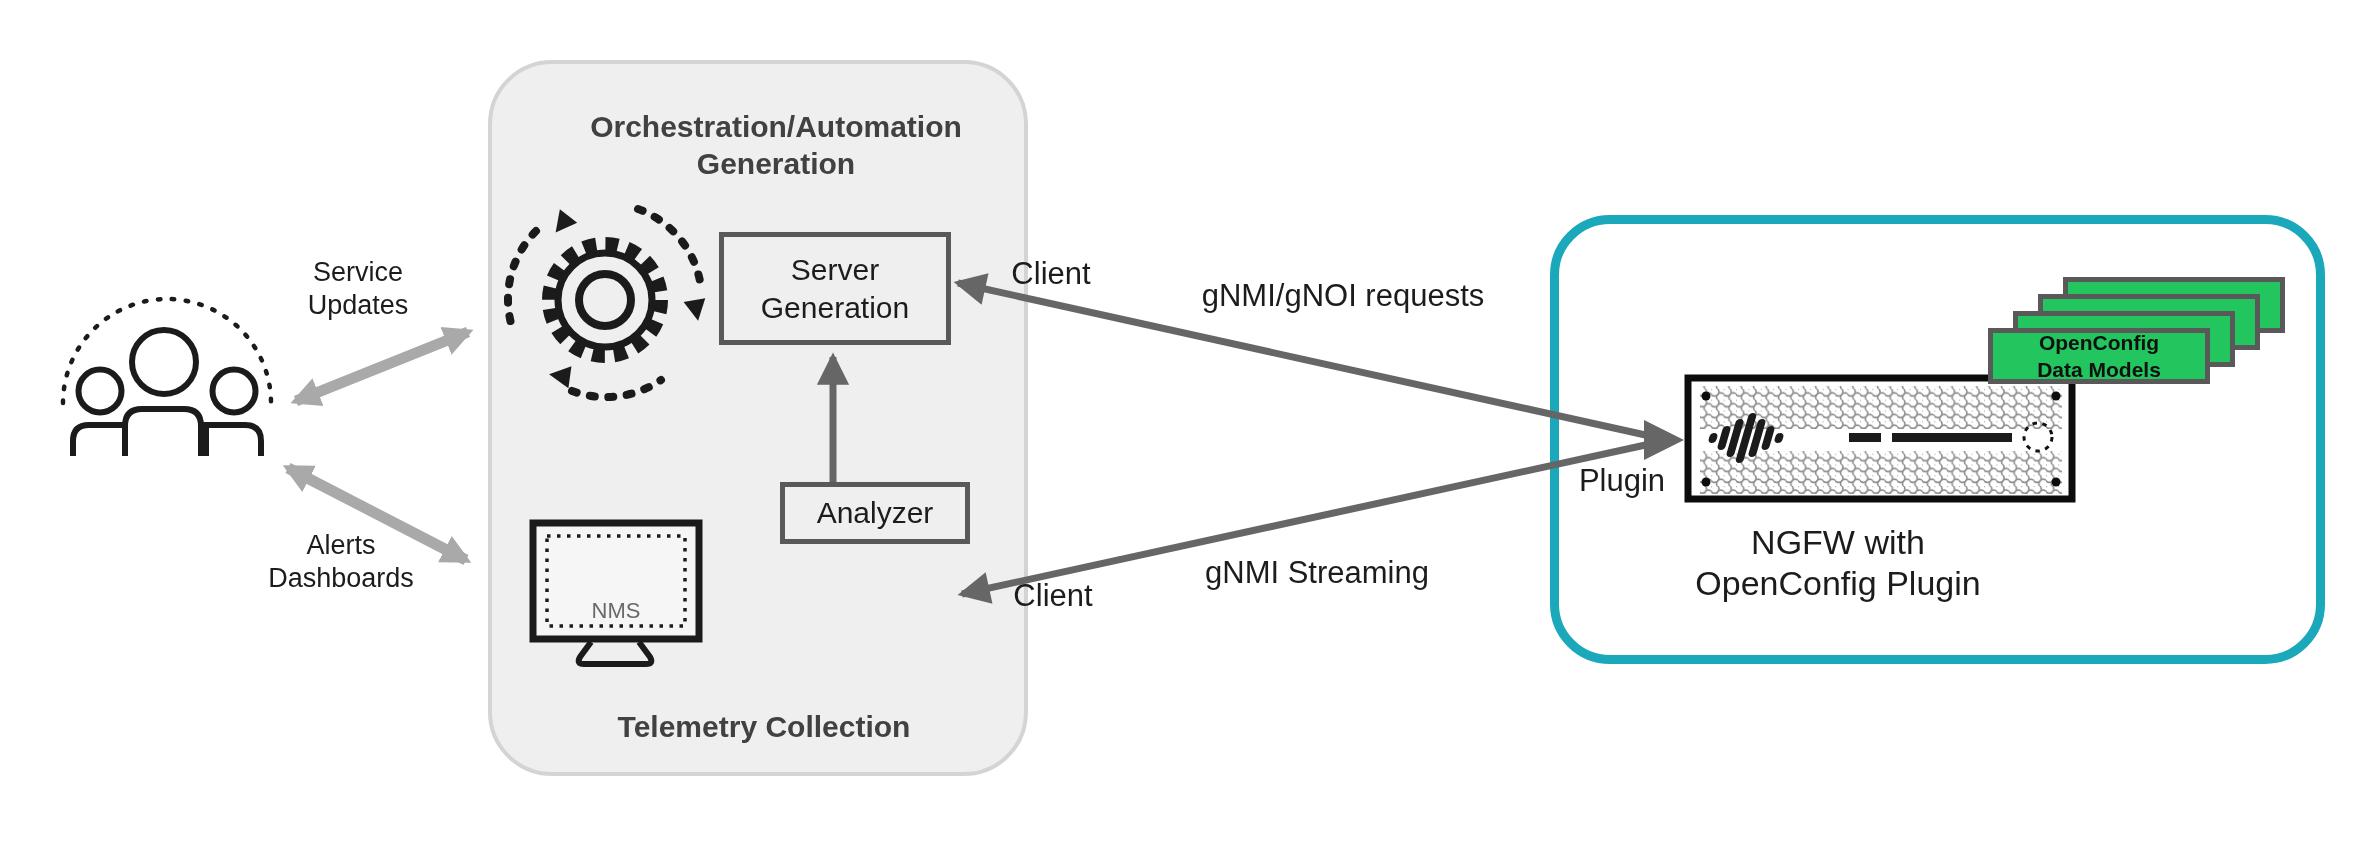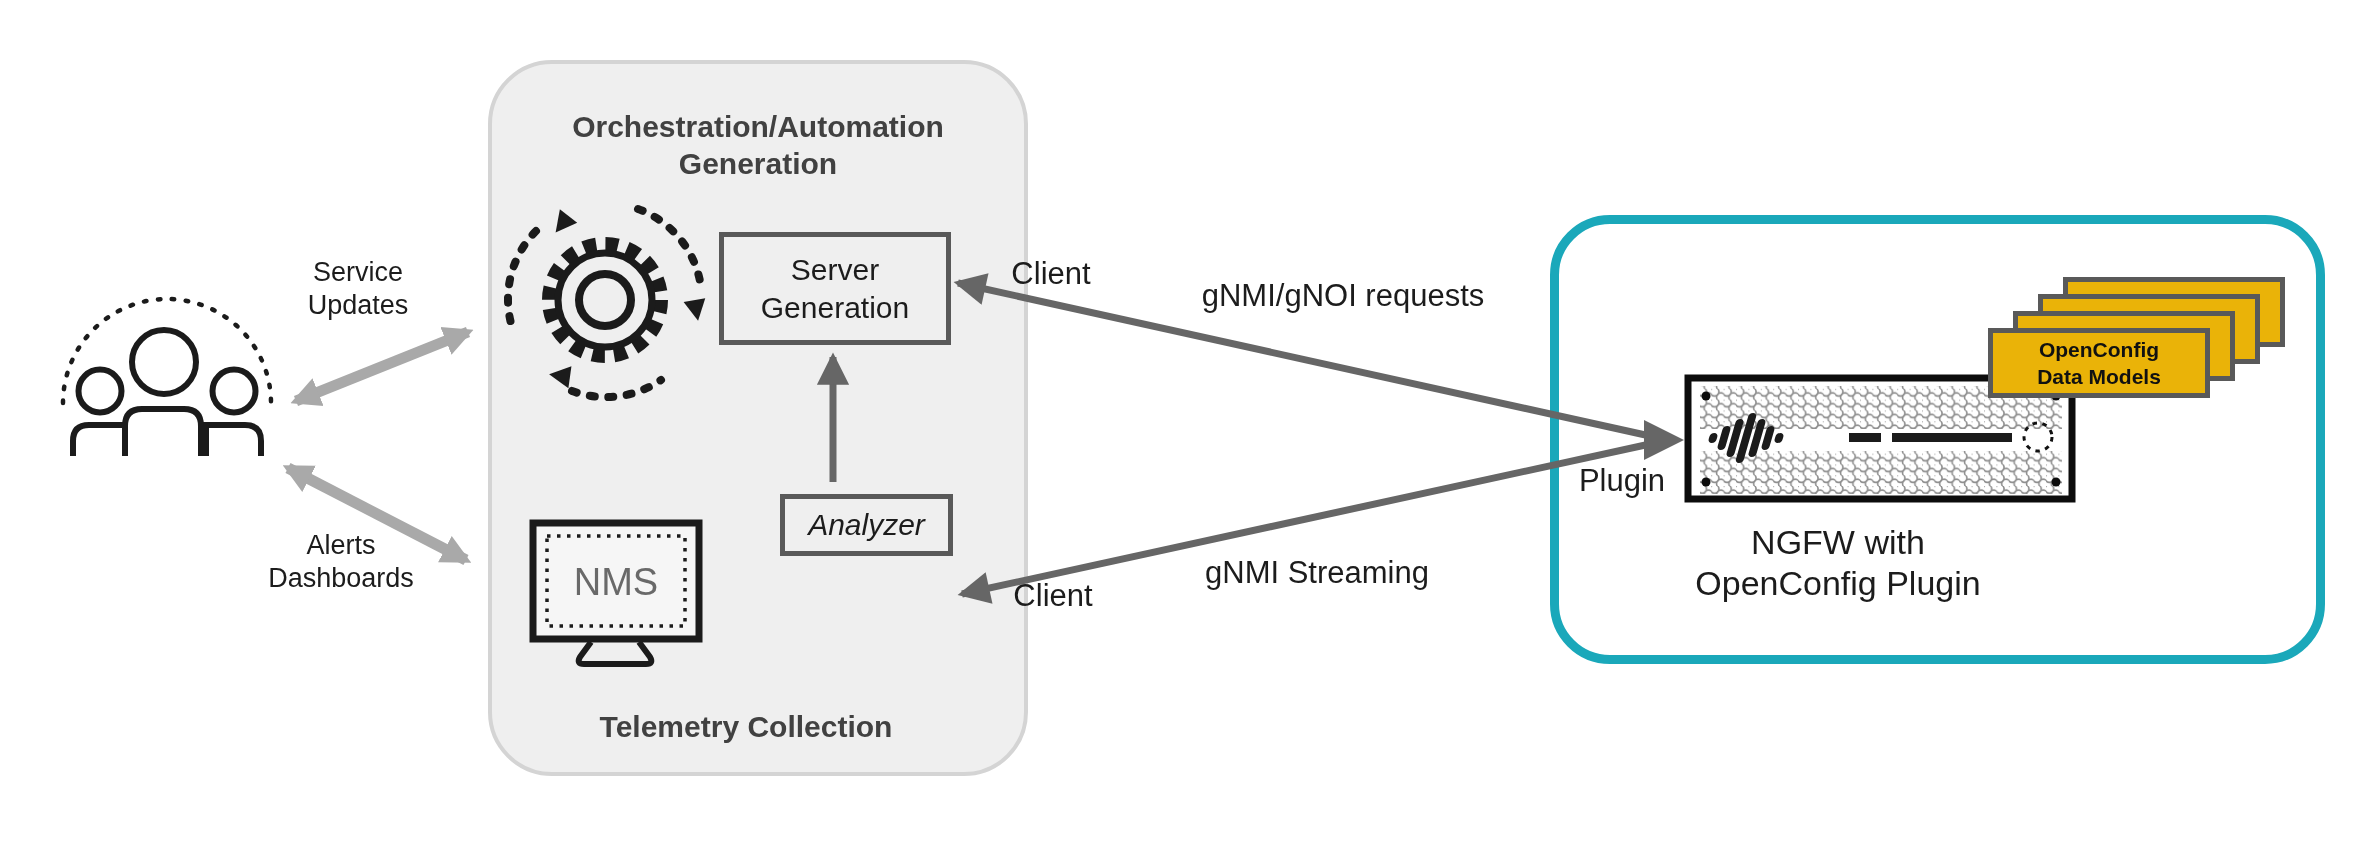--- a/index.html
+++ b/index.html
@@ -16,46 +16,46 @@
   .teal-box{
     position:absolute;left:1550px;top:215px;width:775px;height:449px;box-sizing:border-box;
     background:#ffffff;border:9px solid var(--teal,#1aa8ba);border-radius:60px;
   }
   .node{
     position:absolute;box-sizing:border-box;border:5px solid var(--box-border,#595959);
     background:var(--frame-fill,#efefef);display:flex;flex-direction:column;align-items:center;justify-content:center;
     font-size:30px;line-height:1.25;color:var(--body-text,#1c1c1c);z-index:1;
   }
   .paper{
-    position:absolute;box-sizing:border-box;width:222px;height:70px;background:#eab308;
+    position:absolute;box-sizing:border-box;width:222px;height:56px;background:#22c55e;
     border:5px solid var(--box-border,#595959);
   }
   .paper-front{display:flex;flex-direction:column;align-items:center;justify-content:center;
     font-size:21px;line-height:1.3;font-weight:bold;color:#111;}
-  .title{font-weight:bold;color:var(--title-text,#414141);font-size:34px;}
+  .title{font-weight:bold;color:var(--title-text,#414141);font-size:34px;margin-left:18px;}
   .svg-overlay{position:absolute;left:0;top:0;z-index:2;pointer-events:none;}
   .z3{z-index:3}.z4{z-index:4}.z5{z-index:5}.z6{z-index:6}
   .txt{z-index:10;font-size:30px;}
 </style>
 </head>
 <body>
 
 <div class="canvas">
 
   <div class="frame-box"></div>
 
   <div class="teal-box"></div>
 
   <div class="node" style="left:719px;top:232px;width:232px;height:113px;">
     <span>Server</span>
     <span>Generation</span>
   </div>
 
 
-  <div class="node" style="left:780px;top:494px;width:173px;height:62px;font-style:italic;">
+  <div class="node" style="left:780px;top:482px;width:190px;height:62px;">
     <span>Analyzer</span>
   </div>
 
   <svg class="svg-overlay" width="2361" height="852" viewBox="0 0 2361 852">
     <defs>
       <marker id="mDark" viewBox="0 0 10 10" refX="8.6" refY="5" markerWidth="5" markerHeight="4.6" orient="auto-start-reverse">
         <path d="M0,0 L10,5 L0,10 Z" style="fill:var(--dark-arrow,#666)"></path>
       </marker>
       <marker id="mLight" viewBox="0 0 10 10" refX="8" refY="5" markerWidth="2.7" markerHeight="2.9" orient="auto-start-reverse">
         <path d="M0,0 L10,5 L0,10 Z" style="fill:var(--light-arrow,#a9a9a9)"></path>
@@ -151,21 +151,21 @@
   <div class="lbl txt" style="left:358px;top:289px;font-size:27px;">
     <span>Service</span>
     <span>Updates</span>
   </div>
 
   <div class="lbl txt" style="left:341px;top:562px;font-size:27px;">
     <span>Alerts</span>
     <span>Dashboards</span>
   </div>
 
-  <div class="lbl txt" style="left:567px;top:582px;font-size:38px;color:var(--nms-text,#696969);">
+  <div class="lbl txt" style="left:567px;top:611px;font-size:22px;color:var(--nms-text,#696969);">
     <span style="position:relative;left:49px;">NMS</span>
   </div>
 
   <div class="lbl txt" style="left:1051px;top:274px;font-size:31px;">
     <span>Client</span>
   </div>
 
   <div class="lbl txt" style="left:1343px;top:296px;font-size:31px;">
     <span>gNMI/gNOI requests</span>
   </div>

